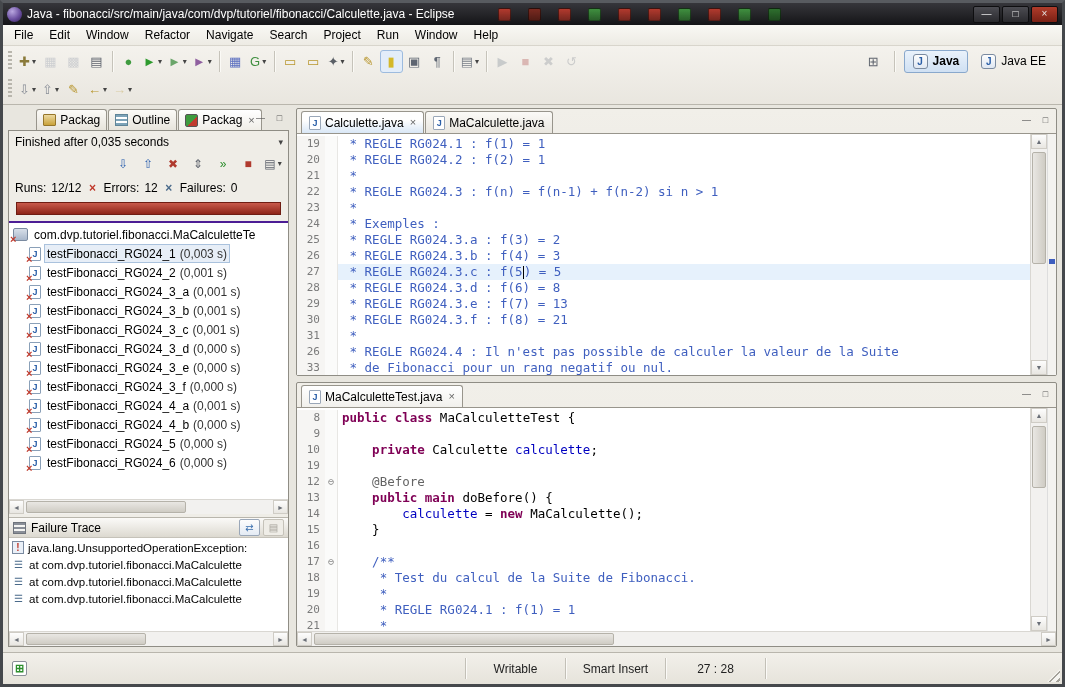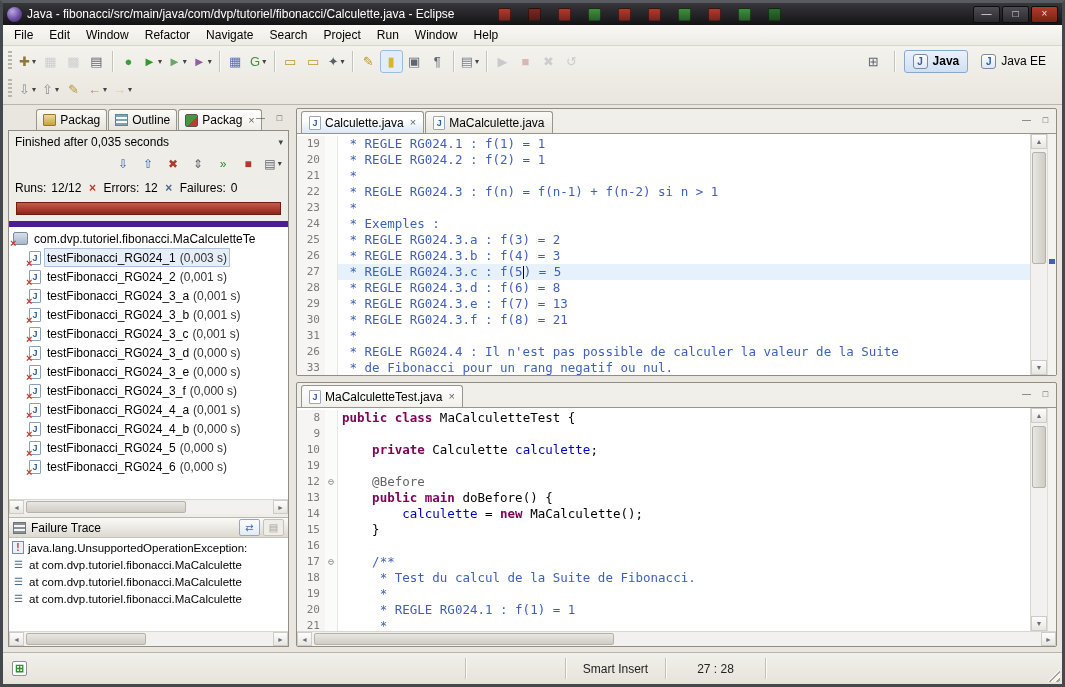--- a/index.html
+++ b/index.html
@@ -71,21 +71,21 @@
   .view-body { flex:1; border:1px solid #8f8d85; background:#efede7; display:flex; flex-direction:column; overflow:hidden; }
   .finished-row { flex:none; display:flex; align-items:center; padding:4px 5px 0 6px; }
   .view-menu-btn { margin-left:auto; color:#444; font-size:9px; }
   .junit-tb { flex:none; display:flex; justify-content:flex-end; align-items:center; gap:3px; padding:3px 4px 2px; height:28px; }
   .jtb-btn { width:22px; height:21px; display:flex; align-items:center; justify-content:center; border-radius:2px; font-size:12px; }
   .counts { flex:none; display:flex; align-items:center; gap:5px; padding:4px 6px 2px; }
   .count-icon { width:12px; height:12px; display:flex; align-items:center; justify-content:center;
                 font-weight:bold; font-size:12px; line-height:1; }
   .redbar { flex:none; height:13px; margin:5px 7px 6px; background:linear-gradient(#c85a4b,#8e2418);
             border:1px solid #6f1d13; }
-  .tree { flex:none; height:278px; background:#fff; overflow:hidden; padding-top:2px; border-top:6px solid #4c1d95; }
+  .tree { flex:none; height:278px; background:#fff; overflow:hidden; padding-top:2px; border-top:2px solid #4c1d95; }
   .trow { height:19px; display:flex; align-items:center; gap:4px; padding-left:4px; white-space:nowrap; overflow:hidden; }
   .trow.test { padding-left:20px; }
   .trow-label { display:flex; align-items:center; gap:4px; height:17px; padding:0 2px; }
   .trow.selected .trow-label { background:#e7eef7; outline:1px solid #aac2dd; }
   .t-time { color:#333; }
   .suite-icon { width:15px; height:13px; flex:none; position:relative; border-radius:2px;
                 background:linear-gradient(#d8dfe9,#a9b7cb); border:1px solid #7a8aa0; }
   .suite-icon::after, .test-icon::after { content:"×"; position:absolute; left:-4px; bottom:-5px;
                 color:#c0392b; font:bold 11px "Liberation Sans",sans-serif; }
   .test-icon { width:12px; height:14px; flex:none; position:relative; background:#fff;
@@ -618,20 +618,21 @@
           <span class="hs-thumb" style="left:17px;width:300px;"></span>
         </div>
       </div>
 
     </div>
   </div>
 
   <div class="statusbar">
     <span class="sb-icon">⊞</span>
     <span class="sb-sep" style="left:462px;"></span>
+    <span class="sb-cell" style="left:463px;width:99px;">Writable</span>
     <span class="sb-sep" style="left:562px;"></span>
     <span class="sb-cell" style="left:563px;width:99px;">Smart Insert</span>
     <span class="sb-sep" style="left:662px;"></span>
     <span class="sb-cell" style="left:663px;width:99px;">27 : 28</span>
     <span class="sb-sep" style="left:762px;"></span>
     <span class="grip"></span>
   </div>
 
 </div>
 

